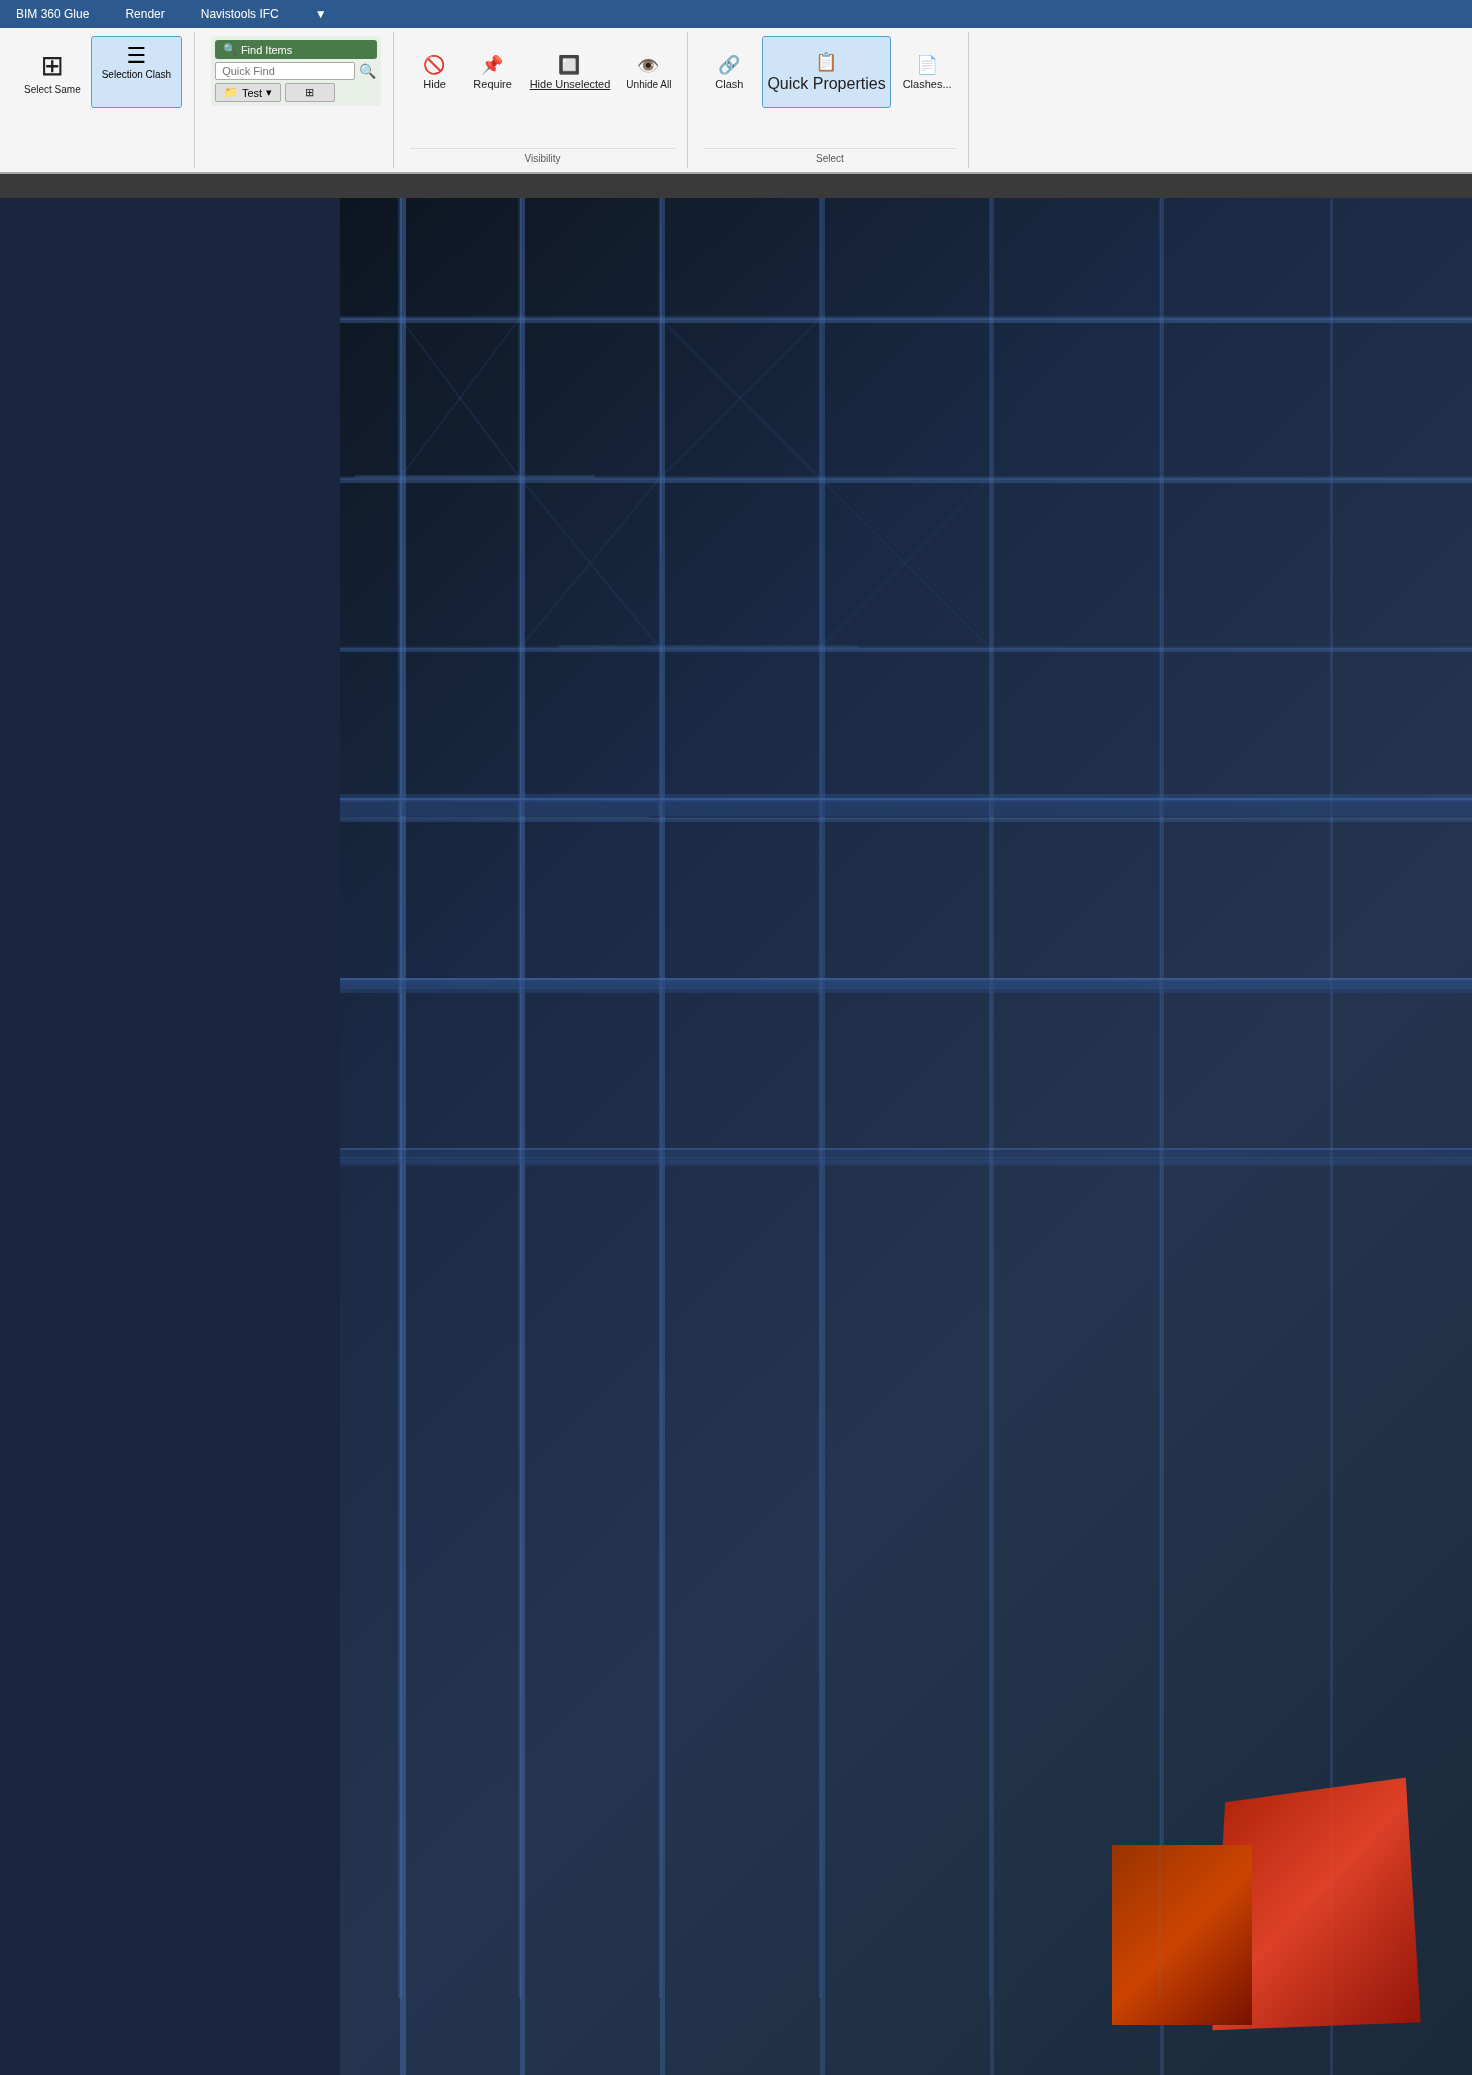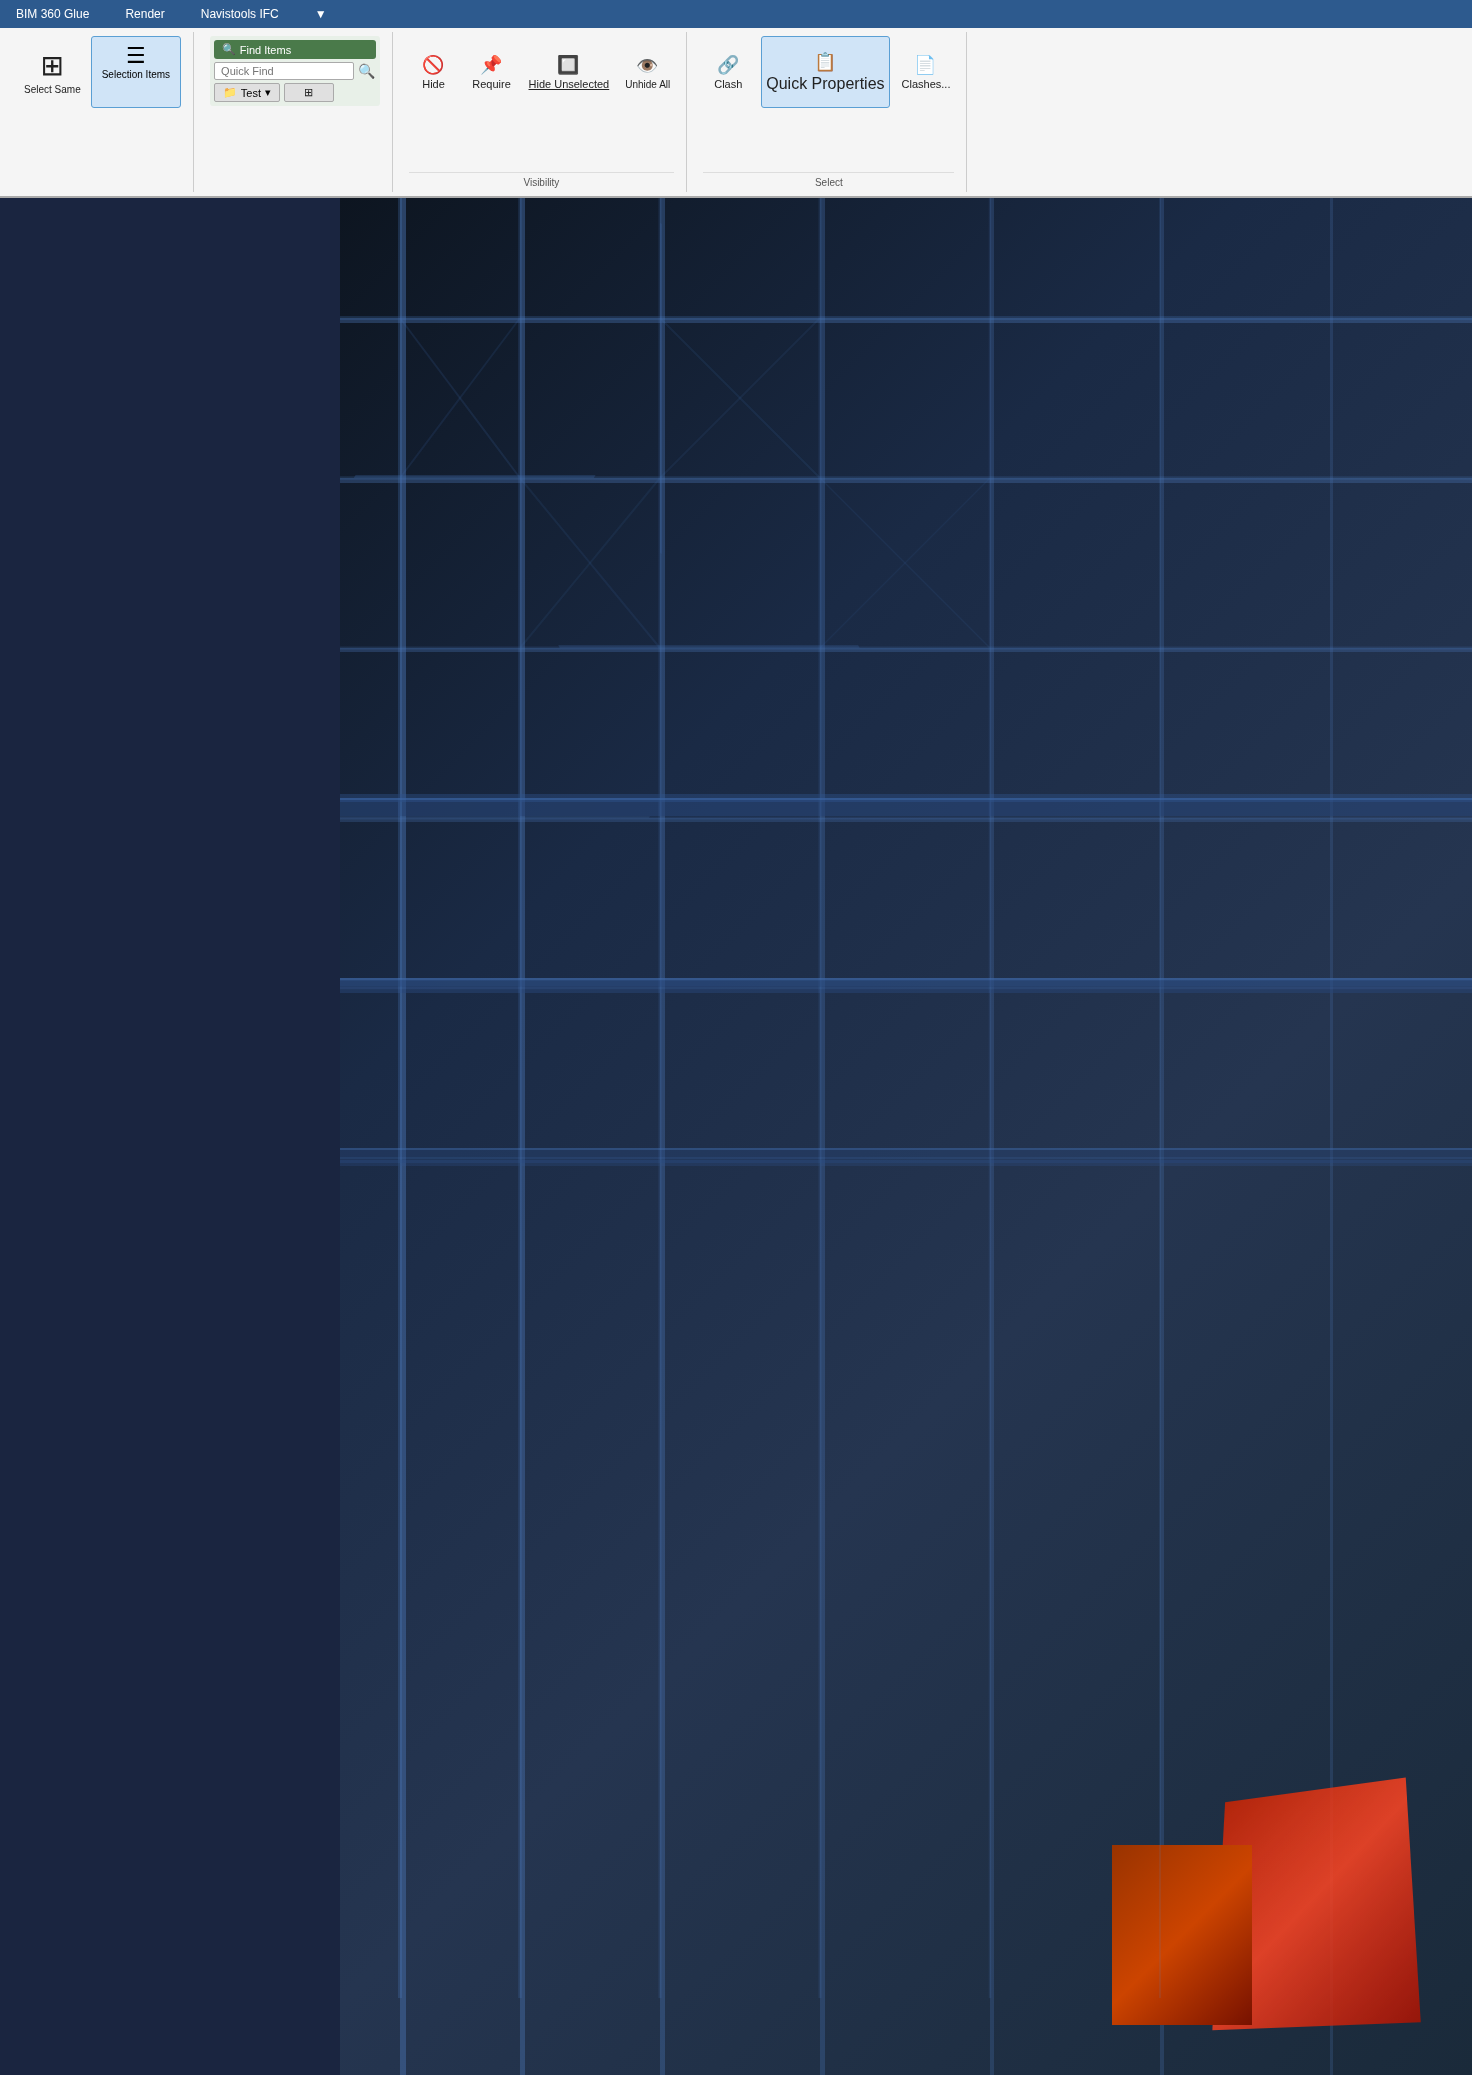--- a/index.html
+++ b/index.html
@@ -544,38 +544,38 @@
       height: 3px;
     }
   </style>
 </head>
 <body>
 
 <div class="title-bar">
   <span>Autodesk Navisworks Manage 2023    Artimus Federated</span>
 </div>
 
-<div class="ribbon" style="top:0; height:198px;">
+<div class="ribbon" style="top:0; height:174px;">
   <div class="ribbon-top">
     <span>BIM 360 Glue</span>
     <span>Render</span>
     <span>Navistools IFC</span>
     <span>▼</span>
   </div>
   <div class="ribbon-main">
 
     <div class="ribbon-group">
       <div style="display:flex;gap:6px;align-items:center;">
         <div class="ribbon-btn ribbon-btn-large">
           <span style="font-size:28px;">⊞</span>
           <span style="font-size:10px;">Select Same</span>
         </div>
         <div class="sel-tree-btn ribbon-btn-large">
           <span style="font-size:22px;">☰</span>
-          <span style="font-size:10px;text-align:center;">Selection Items</span>
+          <span style="font-size:10px;text-align:center;">Selection Clash</span>
         </div>
       </div>
     </div>
 
     <div class="ribbon-group">
       <div class="find-items-area">
         <div class="find-items-btn">
           <span>🔍</span>
           <span>Find Items</span>
         </div>

